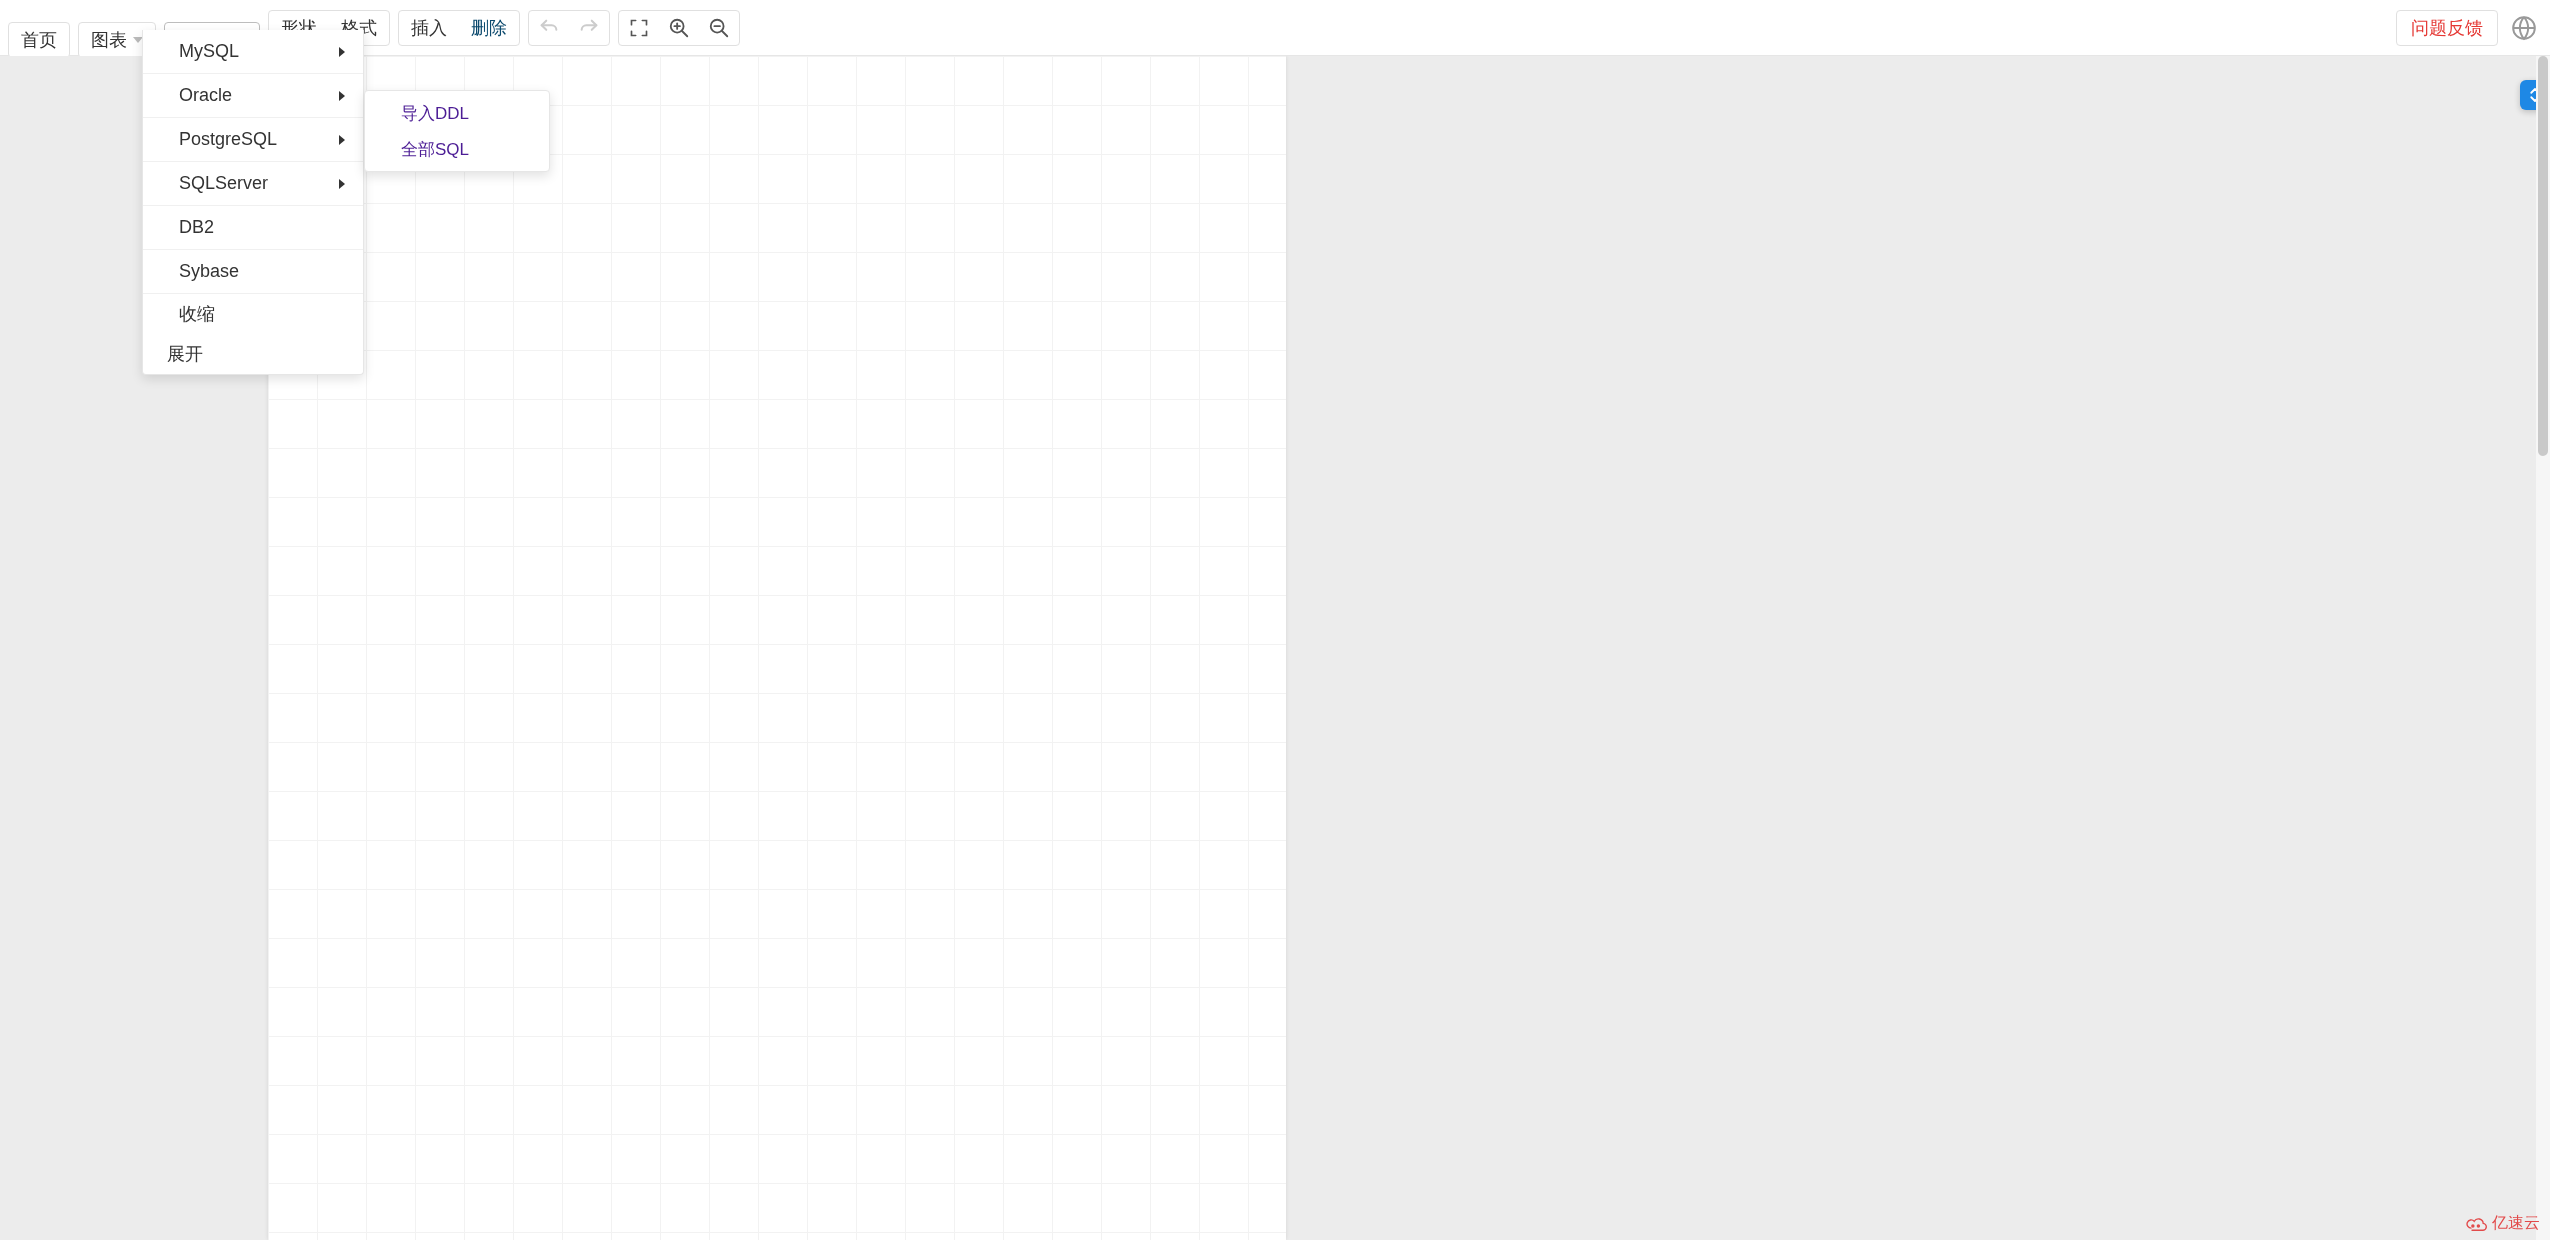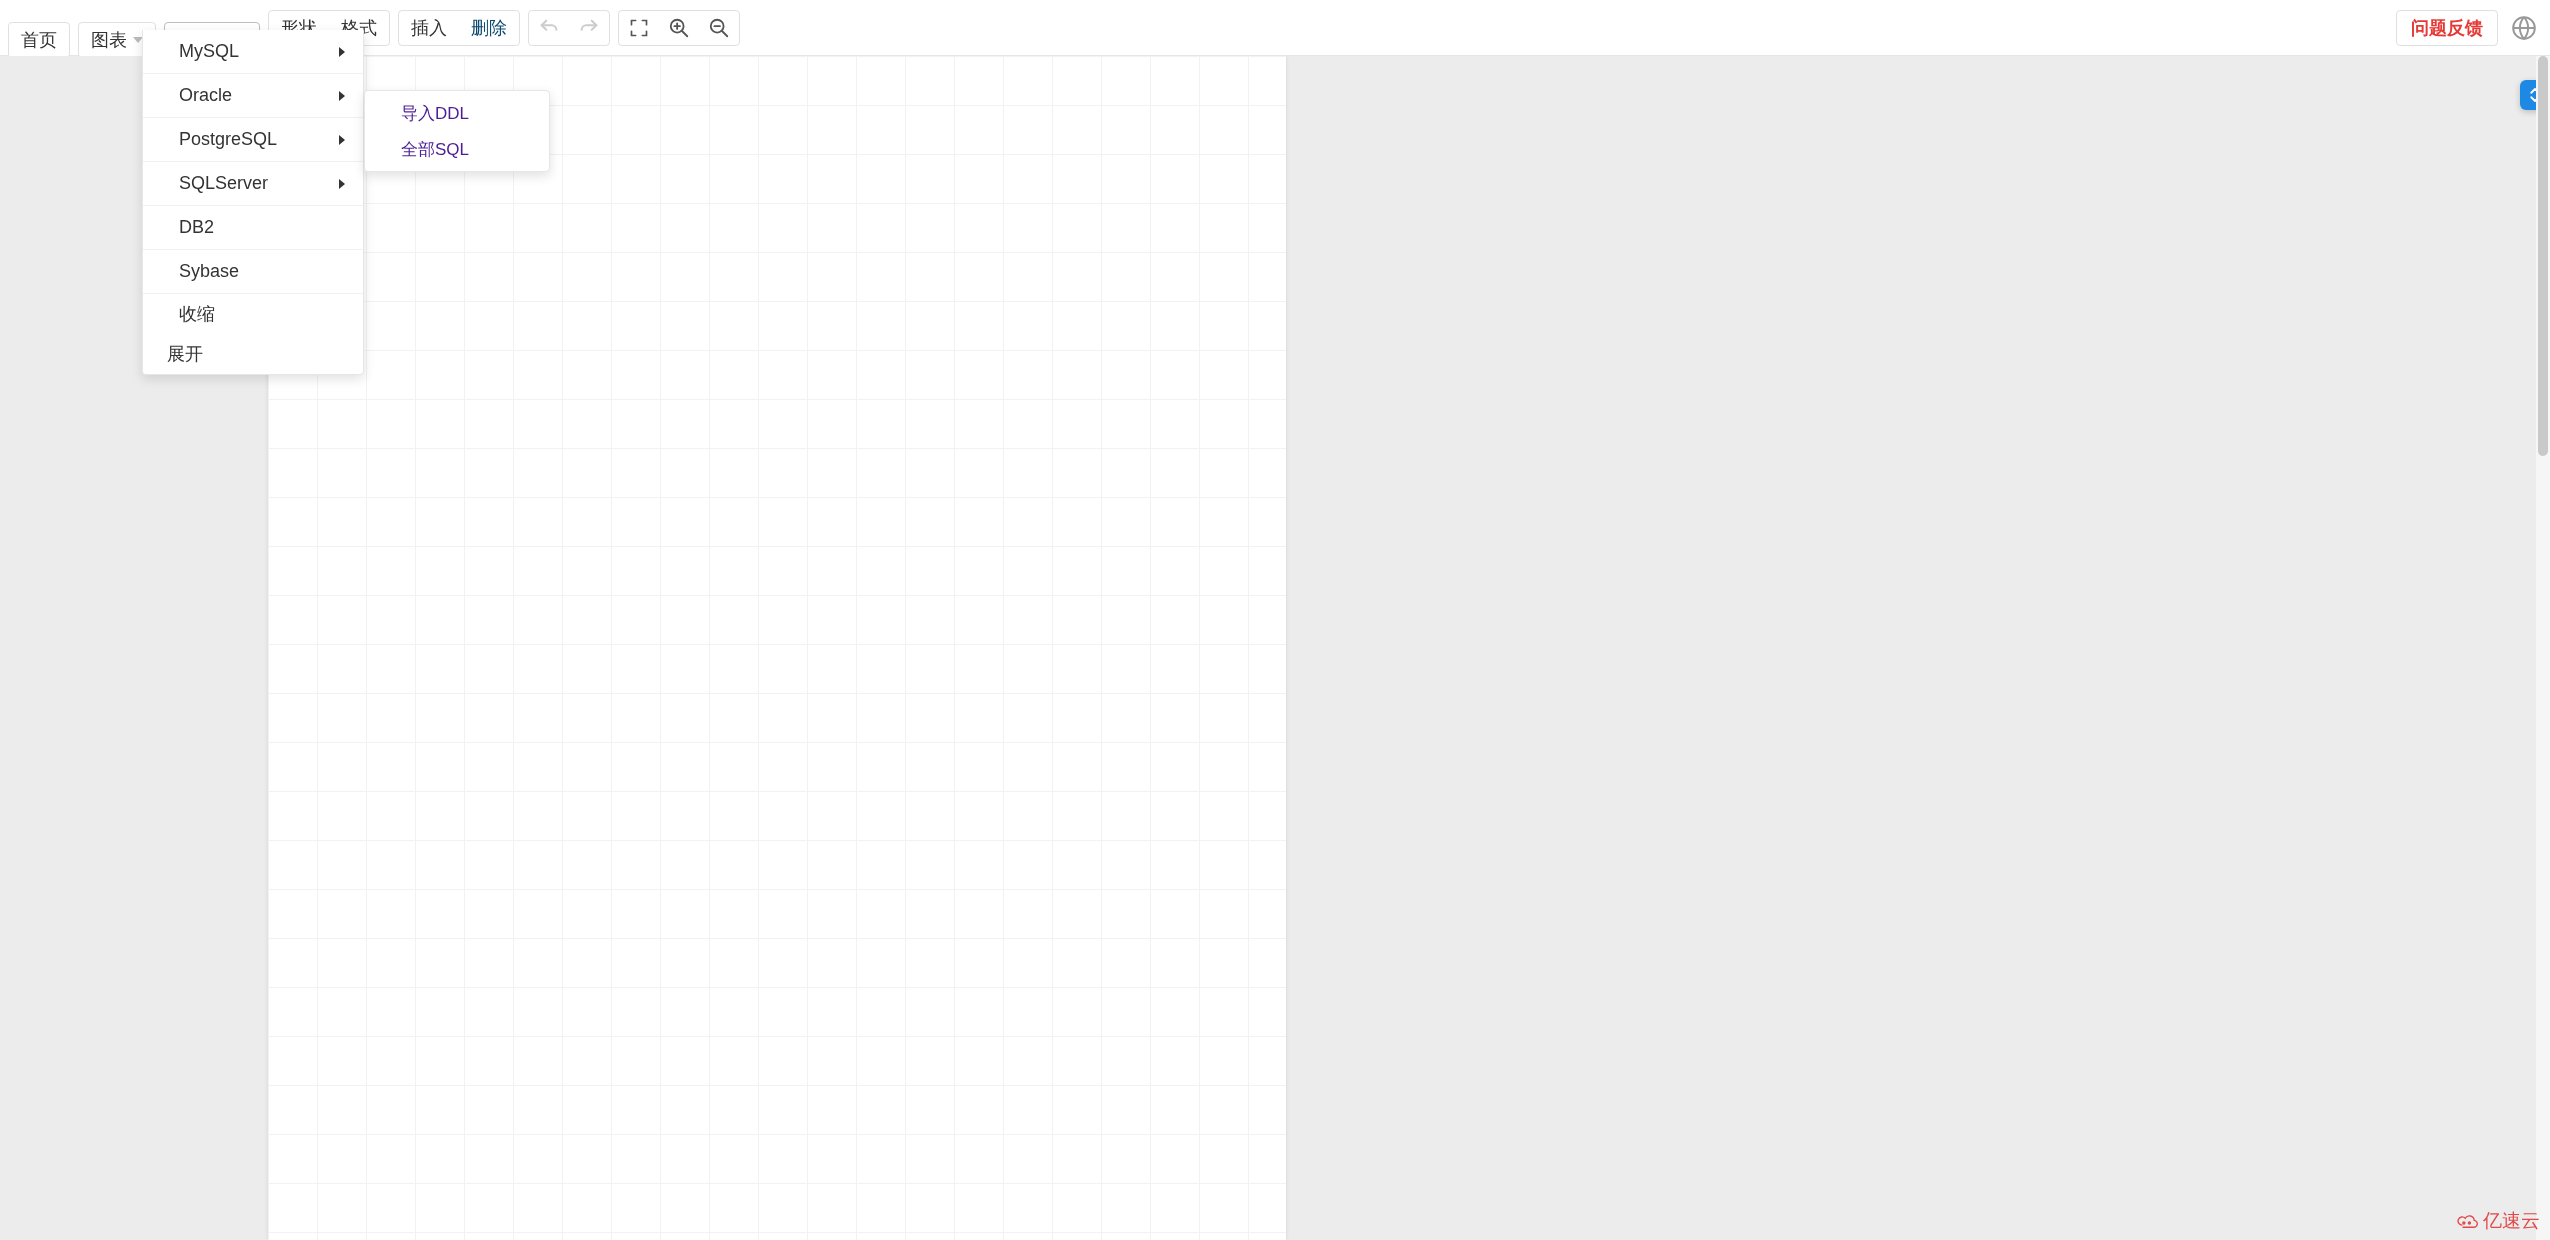--- a/index.html
+++ b/index.html
@@ -90,21 +90,21 @@
 .toolbar-spacer { flex: 1; }
 
 .feedback-btn {
   height: 36px;
   padding: 0 14px;
   border: 1px solid #e0e0e0;
   border-radius: 4px;
   background: #fff;
   color: #e53935;
   font-size: 18px;
-  font-weight: 700;
+  font-weight: 400;
   cursor: pointer;
   display: inline-flex;
   align-items: center;
 }
 
 .globe-btn {
   width: 36px; height: 36px;
   display: inline-flex;
   align-items: center;
   justify-content: center;
@@ -212,21 +212,21 @@
 }
 
 .footer-logo {
   position: absolute;
   right: 10px;
   bottom: 6px;
   display: flex;
   align-items: center;
   gap: 4px;
   color: #e24a4a;
-  font-size: 19px;
+  font-size: 16px;
   font-weight: 500;
   cursor: pointer;
 }
 
 .scrollbar-v {
   position: absolute;
   right: 0;
   top: 56px;
   bottom: 0;
   width: 14px;

